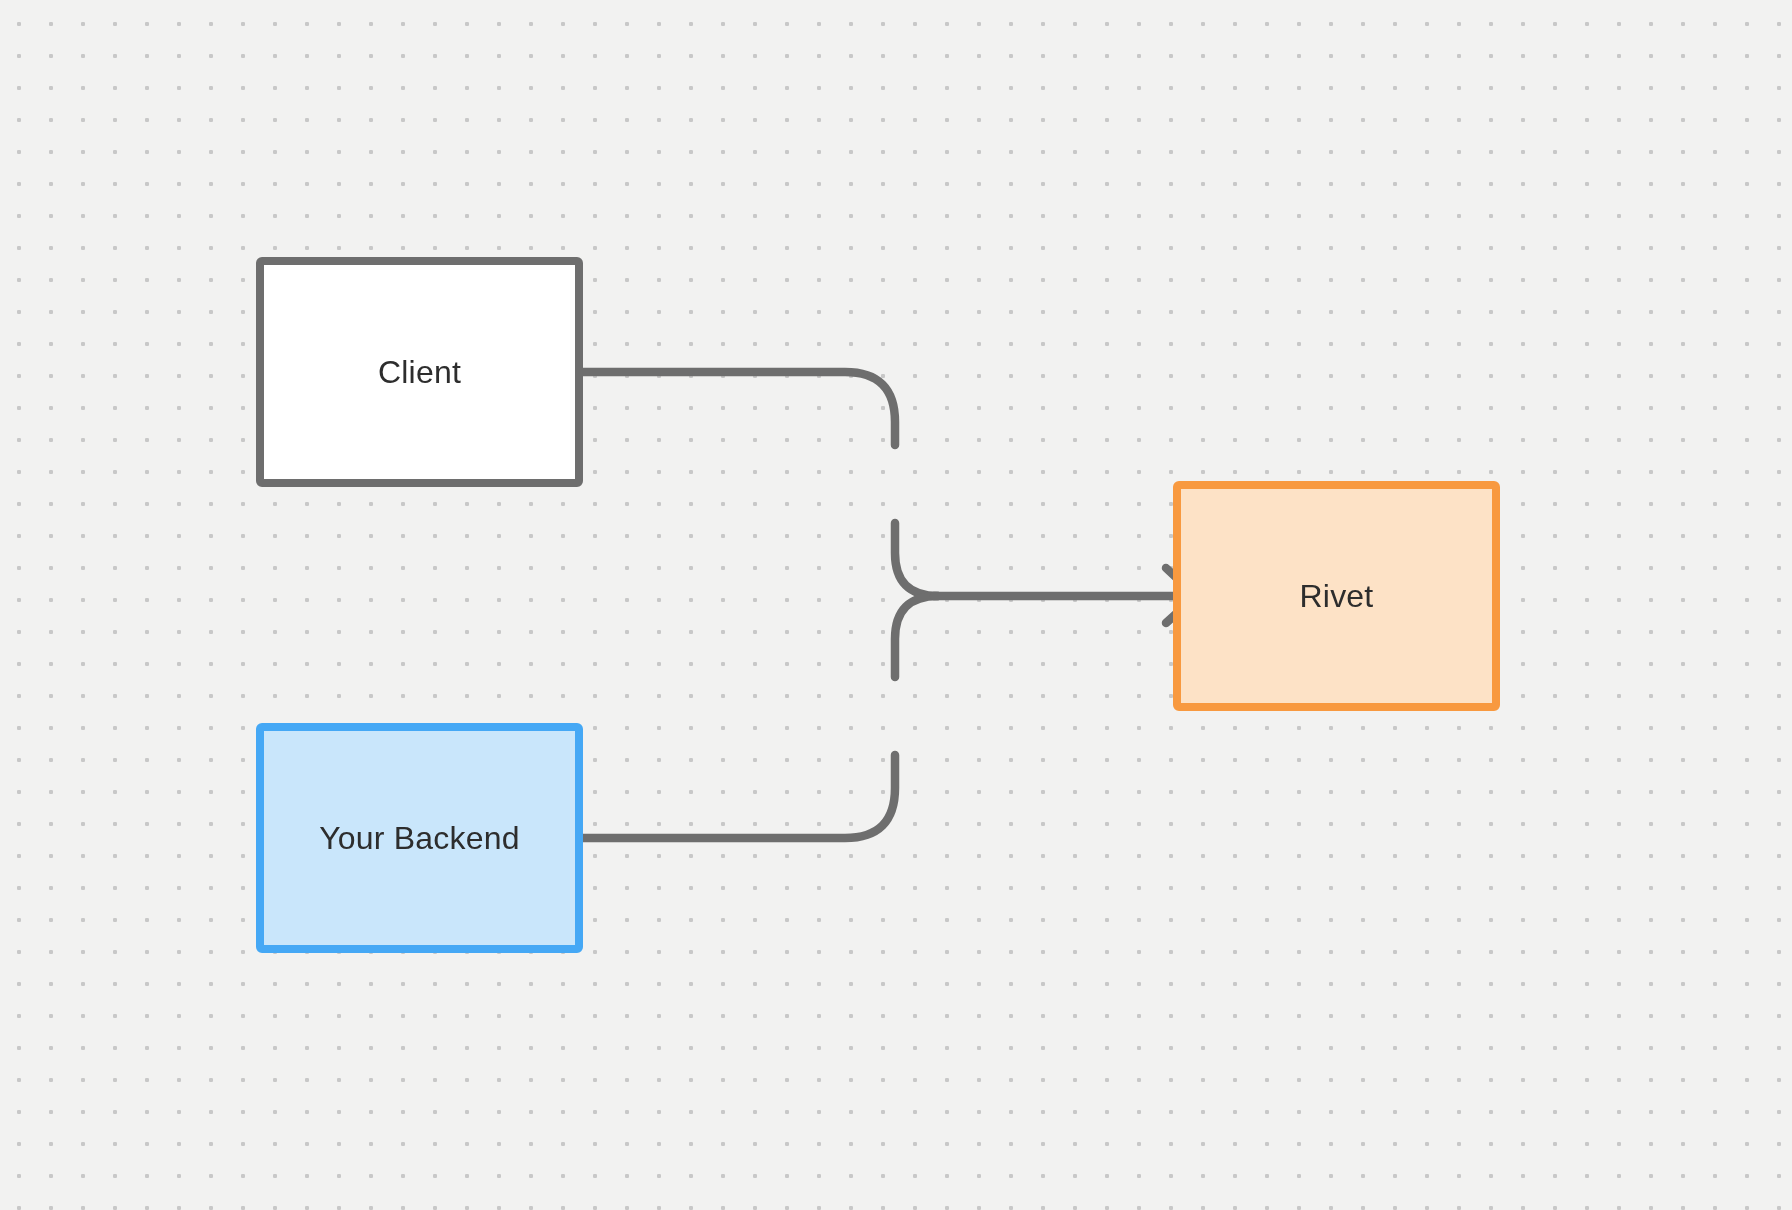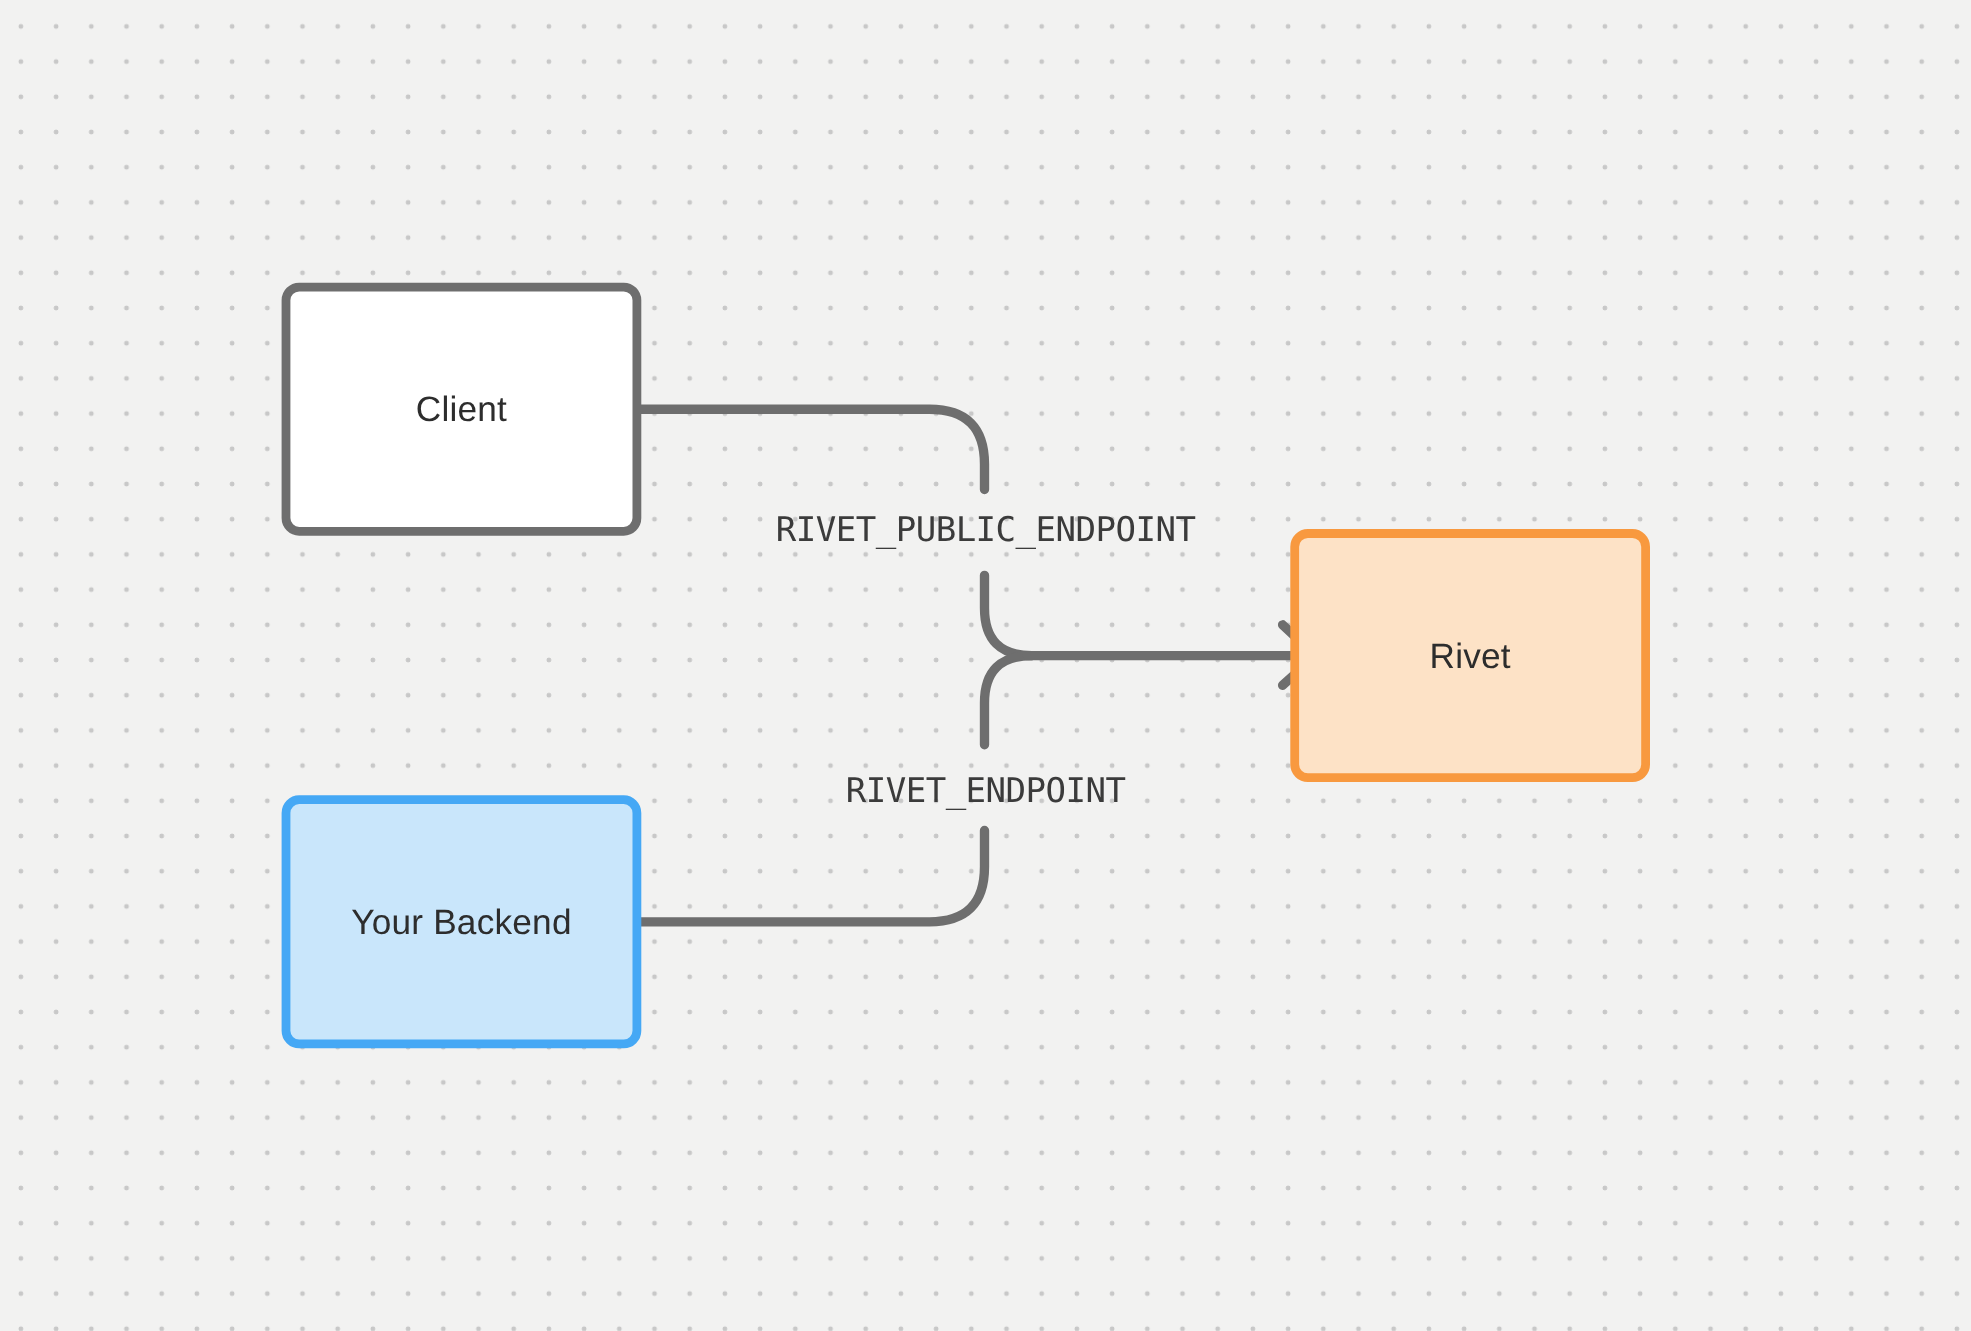--- a/index.html
+++ b/index.html
@@ -30,21 +30,21 @@
     stroke-width: 8.5;
     stroke-linecap: round;
     stroke-linejoin: round;
   }
   .node {
     position: absolute;
     box-sizing: border-box;
     width: 327px;
     height: 230px;
     border: 8px solid #6e6e6e;
-    border-radius: 16px;
+    border-radius: 6px;
     display: flex;
     align-items: center;
     justify-content: center;
   }
   .node-label {
     font-size: 32px;
     font-weight: 500;
     color: #2d2d2d;
     letter-spacing: 0.2px;
     white-space: nowrap;
@@ -106,17 +106,15 @@
   </div>
 
   <div class="node node-backend">
     <span class="node-label">Your Backend</span>
   </div>
 
   <div class="node node-rivet">
     <span class="node-label">Rivet</span>
   </div>
 
-  <div class="edge-label edge-label-public">RIVET_PUBLIC_ENDPOINT</div>
 
-  <div class="edge-label edge-label-private">RIVET_ENDPOINT</div>
 
 </div>
 
 </body></html>

